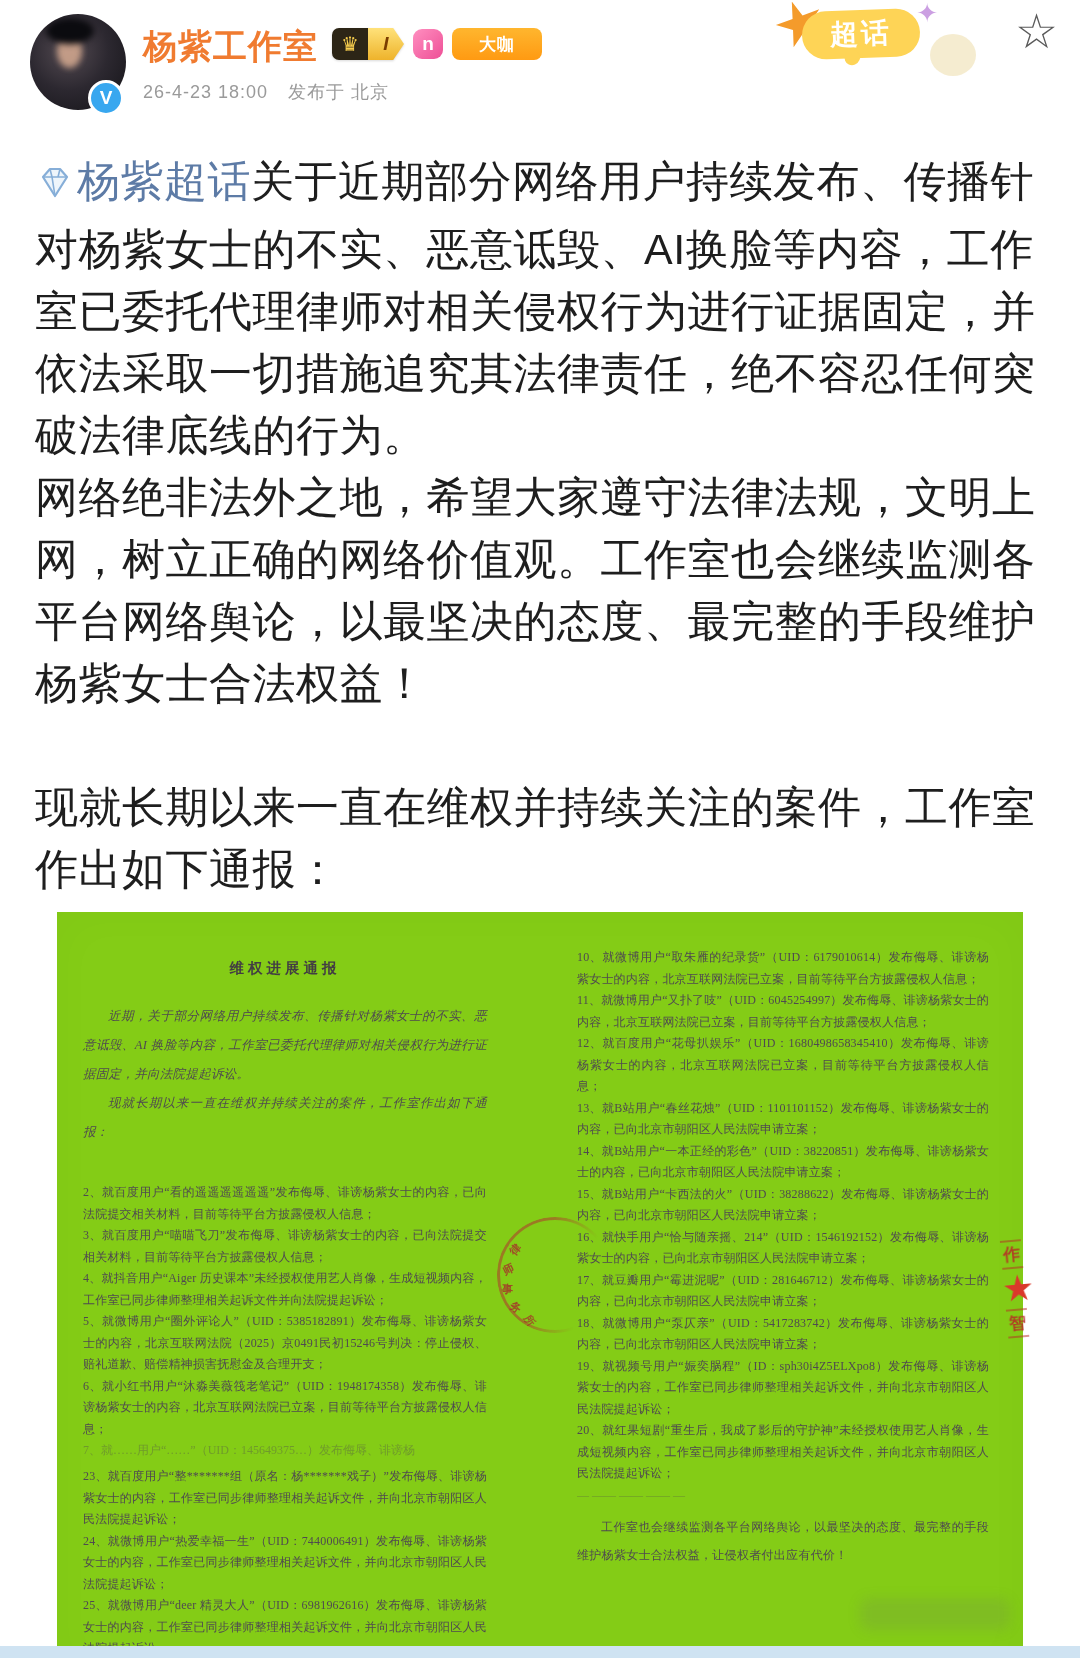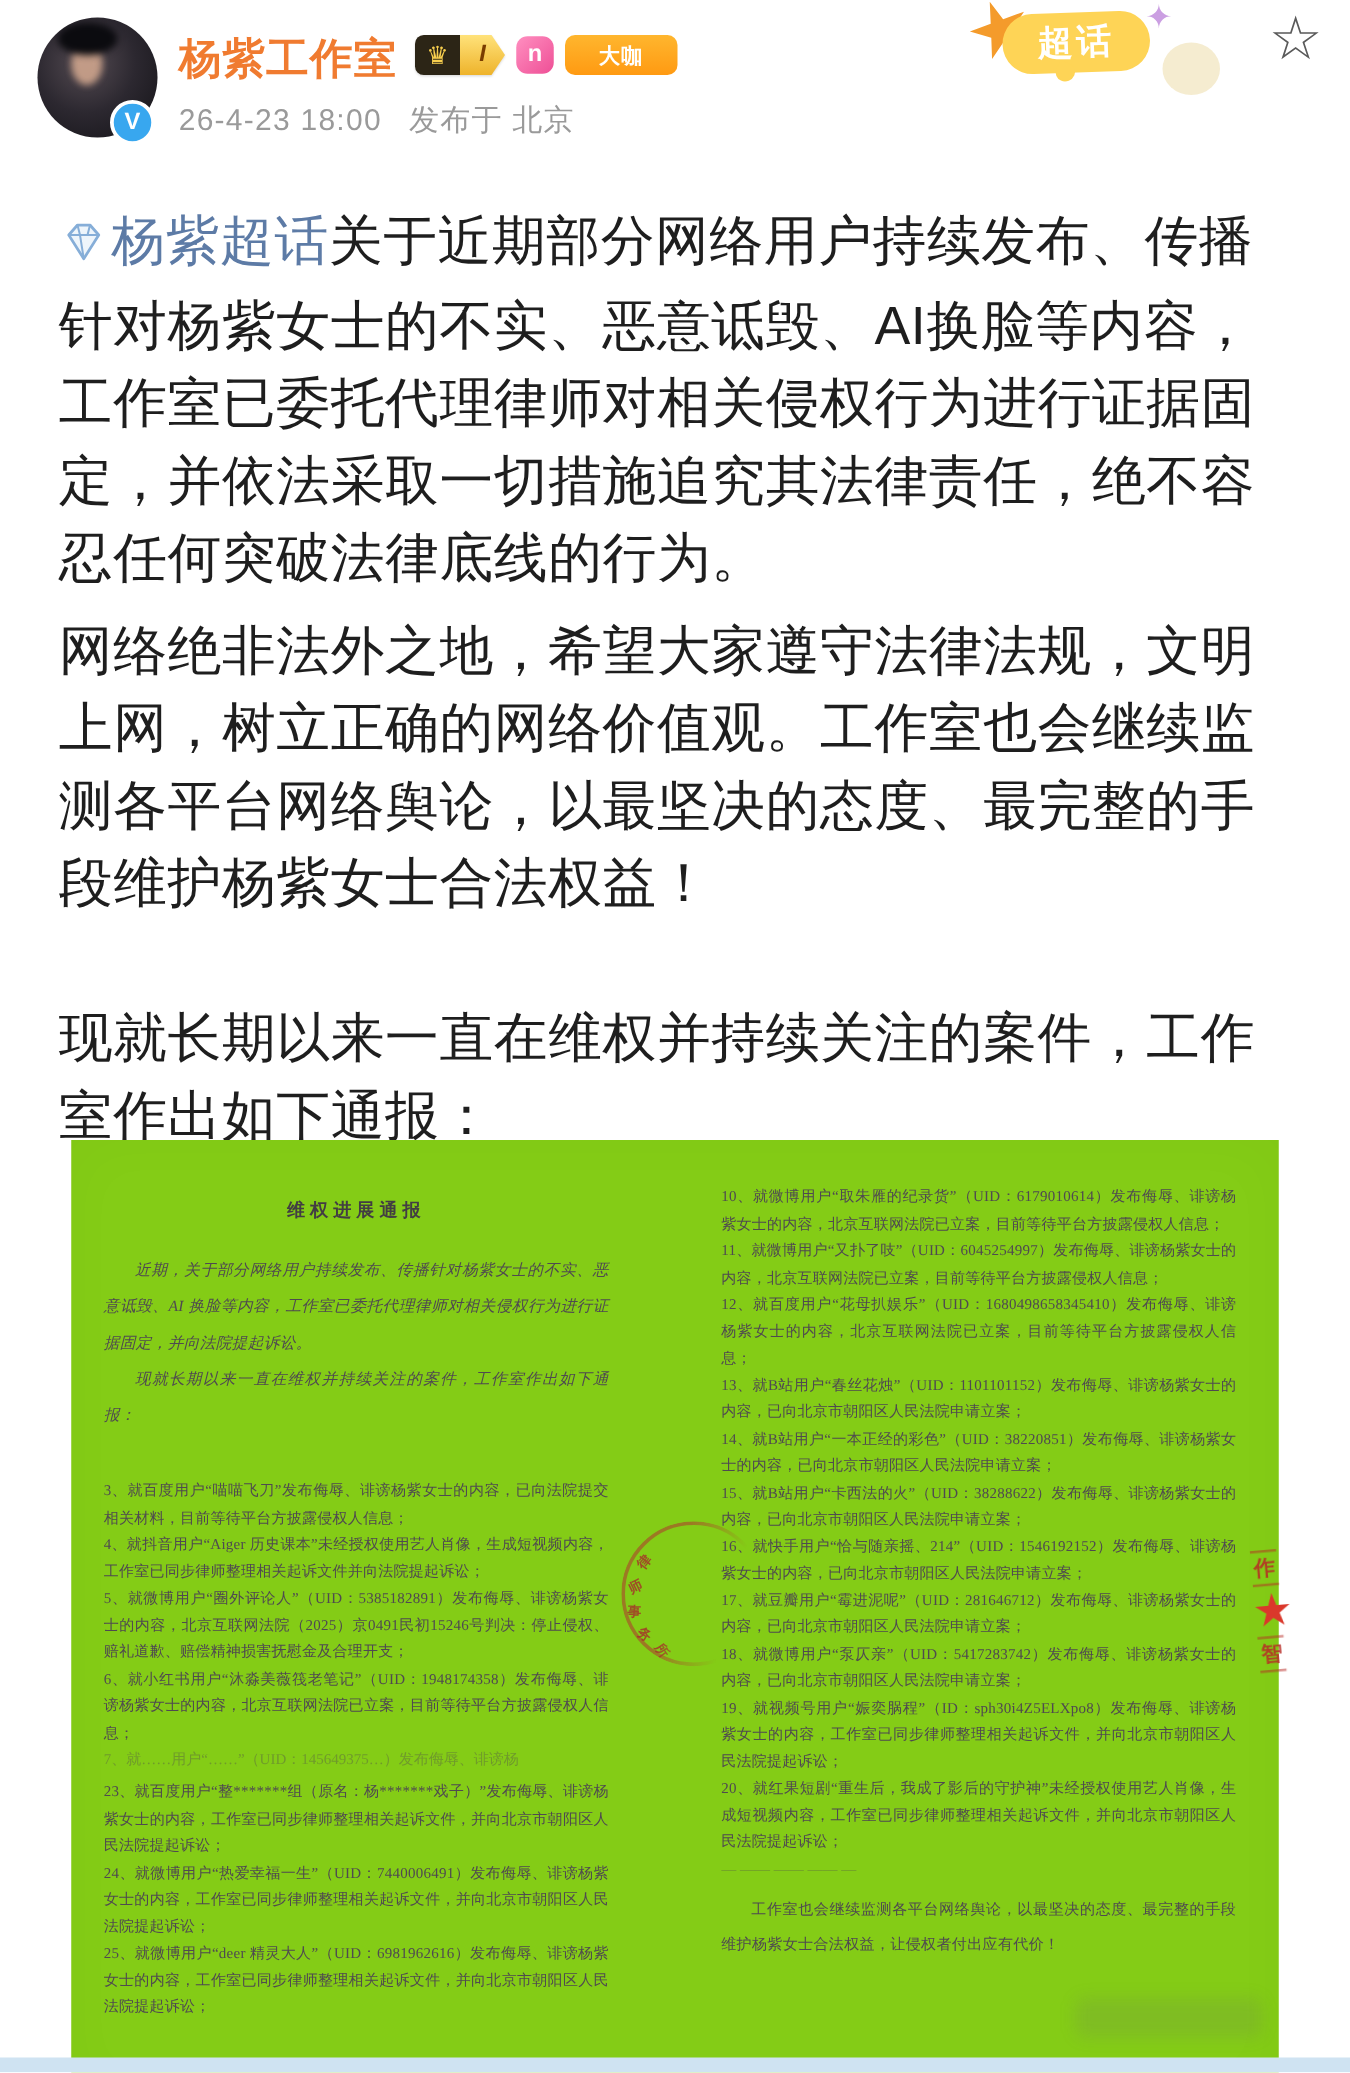--- a/index.html
+++ b/index.html
@@ -22,21 +22,21 @@
   .crown-badge{display:flex;height:32px;filter:drop-shadow(0 1px 1px rgba(0,0,0,.15));}
   .crown-left{width:36px;background:#2c2516;border-radius:7px 0 0 7px;display:grid;place-items:center;}
   .crown-left::before{content:"♛";color:#f7ce4e;font-size:20px;}
   .crown-right{width:36px;background:linear-gradient(#ffe27a,#eeb32b);
           clip-path:polygon(0 0,70% 0,100% 50%,70% 100%,0 100%);
           color:#7a3c00;font-weight:bold;font-style:italic;font-size:19px;display:grid;place-items:center;}
   .gem-badge{width:30px;height:30px;border-radius:9px;background:linear-gradient(135deg,#ff8fc0,#ee4f96);
           color:#fff;font-weight:bold;font-size:19px;display:grid;place-items:center;}
   .vip-badge{height:32px;padding:0 27px;border-radius:8px;background:linear-gradient(#ffb62e,#ff9a12);
           color:#fff;font-size:17px;font-weight:700;display:flex;align-items:center;letter-spacing:1px;}
-  .meta{position:absolute;left:143px;top:80px;font-size:24px;color:#9a9a9a;letter-spacing:1px;}
+  .meta{position:absolute;left:143px;top:80px;font-size:18px;color:#9a9a9a;letter-spacing:1px;}
   .meta span{margin-right:14px;}
 
   
   .supertopic{position:absolute;left:802px;top:10px;width:120px;height:50px;cursor:pointer;}
   .bubble{position:relative;width:118px;height:48px;background:#fed456;border-radius:24px;
           display:grid;place-items:center;color:#fff;font-size:28px;font-weight:700;letter-spacing:3px;
           transform:rotate(-2deg);}
   .bubble::after{content:"";position:absolute;left:42px;bottom:-7px;width:15px;height:15px;
           background:#fed456;border-radius:0 50% 60% 50%;transform:rotate(25deg);}
   .st-star{position:absolute;left:-26px;top:-10px;width:48px;height:48px;background:#f49b2b;
@@ -45,21 +45,21 @@
   .sparkle{position:absolute;right:-16px;top:-12px;color:#cb9fe2;font-size:26px;}
   .sparkle::before{content:"✦";}
   .blob{position:absolute;right:-54px;top:24px;width:46px;height:42px;border-radius:50%;
           background:#f3e9c8;opacity:.85;}
   .collect{position:absolute;right:22px;top:8px;font-size:48px;color:#5a5a5a;line-height:1;cursor:pointer;}
   .collect::before{content:"☆";}
 
   
   .post-text{position:absolute;left:35px;top:150px;width:1012px;font-size:43px;line-height:62px;
           color:#1e1e1e;letter-spacing:0.5px;}
-  .post-text p{margin:12px;}
+  .post-text p{margin:0;}
   .post-text .p3{margin-top:62px;}
   .topic{color:#5d7ba6;text-decoration:none;cursor:pointer;}
   .gem-icon{display:inline-block;vertical-align:-6px;margin-right:2px;}
 
   
   .doc{position:absolute;left:57px;top:912px;width:966px;height:766px;background:#84cc16;overflow:hidden;
        box-shadow:inset 0 0 50px rgba(0,0,0,.025);cursor:pointer;
        font-family:"Liberation Serif",serif;color:#4f4a50;}
   .col{position:absolute;text-align:justify;filter:blur(.3px);}
   .col-left{left:26px;top:47px;width:404px;}
@@ -134,20 +134,21 @@
     <p class="p3">现就长期以来一直在维权并持续关注的案件，工作室作出如下通报：</p>
   </div>
 
   <div class="doc">
     <div class="col col-left">
       <p class="doc-title">维权进展通报</p>
       <p class="doc-intro">近期，关于部分网络用户持续发布、传播针对杨紫女士的不实、恶意诋毁、AI 换脸等内容，工作室已委托代理律师对相关侵权行为进行证据固定，并向法院提起诉讼。</p>
       <p class="doc-intro last">现就长期以来一直在维权并持续关注的案件，工作室作出如下通报：</p>
       <div>
 
+          <p class="doc-item">2、就百度用户“看的遥遥遥遥遥遥”发布侮辱、诽谤杨紫女士的内容，已向法院提交相关材料，目前等待平台方披露侵权人信息；</p>
           <p class="doc-item">3、就百度用户“喵喵飞刀”发布侮辱、诽谤杨紫女士的内容，已向法院提交相关材料，目前等待平台方披露侵权人信息；</p>
           <p class="doc-item">4、就抖音用户“Aiger 历史课本”未经授权使用艺人肖像，生成短视频内容，工作室已同步律师整理相关起诉文件并向法院提起诉讼；</p>
           <p class="doc-item">5、就微博用户“圈外评论人”（UID：5385182891）发布侮辱、诽谤杨紫女士的内容，北京互联网法院（2025）京0491民初15246号判决：停止侵权、赔礼道歉、赔偿精神损害抚慰金及合理开支；</p>
           <p class="doc-item">6、就小红书用户“沐淼美薇筏老笔记”（UID：1948174358）发布侮辱、诽谤杨紫女士的内容，北京互联网法院已立案，目前等待平台方披露侵权人信息；</p>
         </div>
       <p class="doc-cut">7、就……用户“……”（UID：145649375…）发布侮辱、诽谤杨</p>
       <div class="items2">
 
       <p class="doc-item">23、就百度用户“整*******组（原名：杨*******戏子）”发布侮辱、诽谤杨紫女士的内容，工作室已同步律师整理相关起诉文件，并向北京市朝阳区人民法院提起诉讼；</p>
           <p class="doc-item">24、就微博用户“热爱幸福一生”（UID：7440006491）发布侮辱、诽谤杨紫女士的内容，工作室已同步律师整理相关起诉文件，并向北京市朝阳区人民法院提起诉讼；</p>

